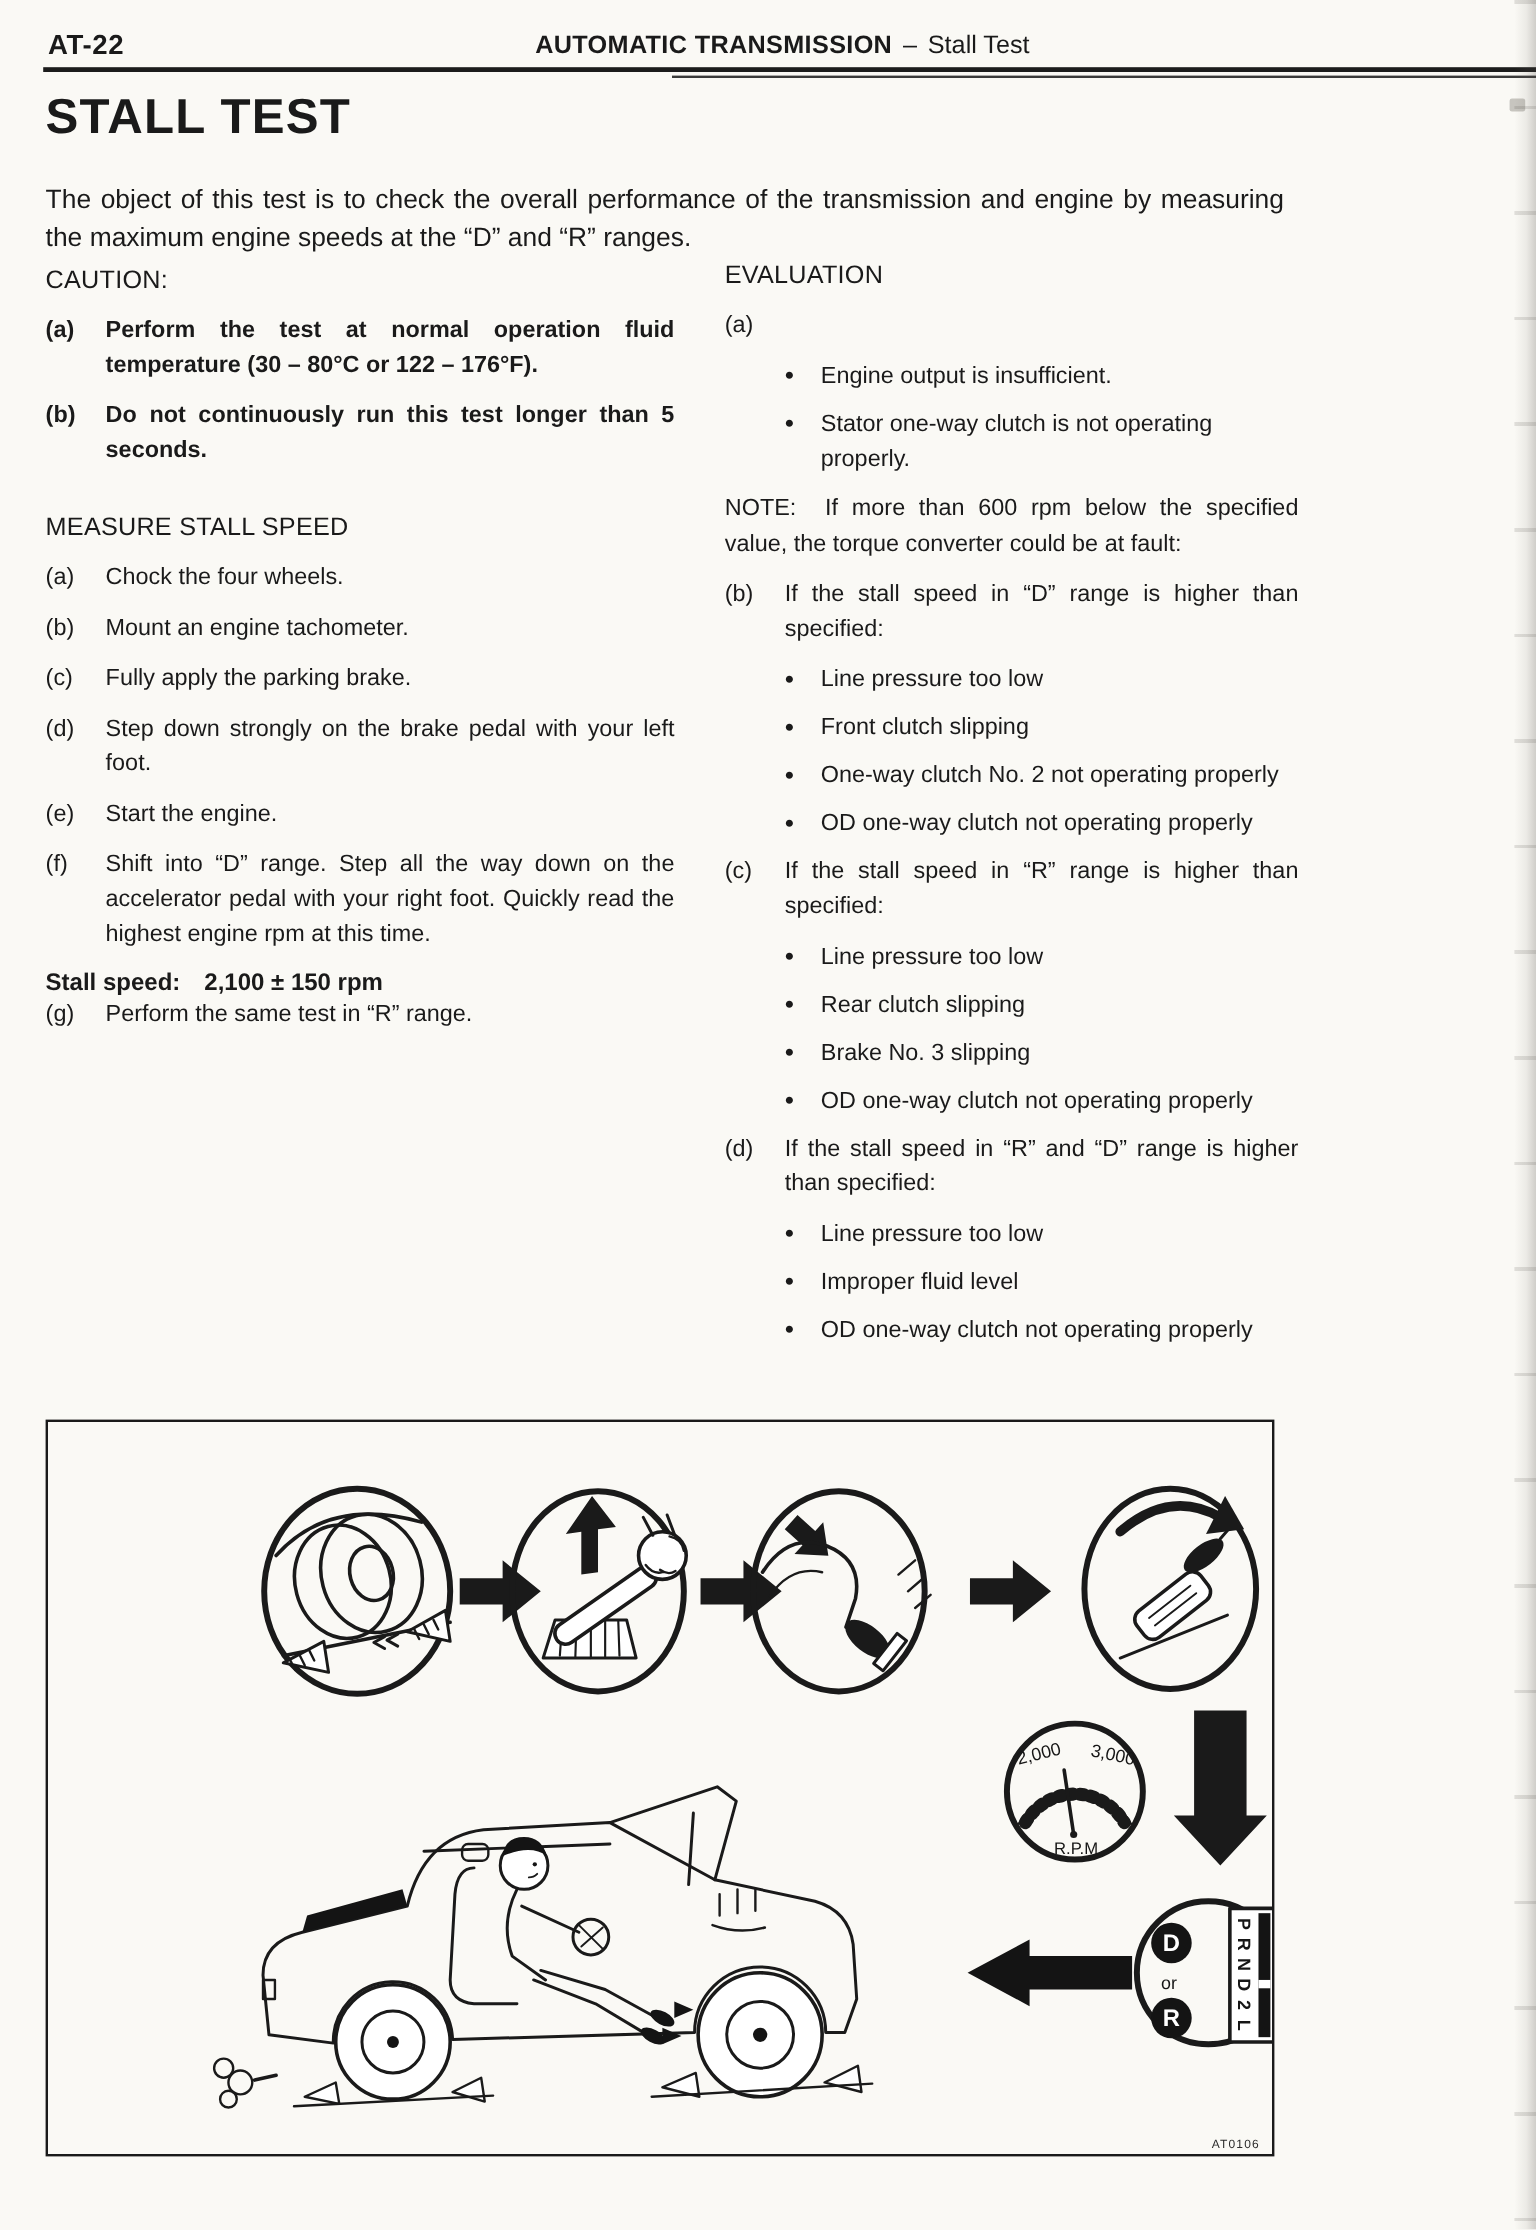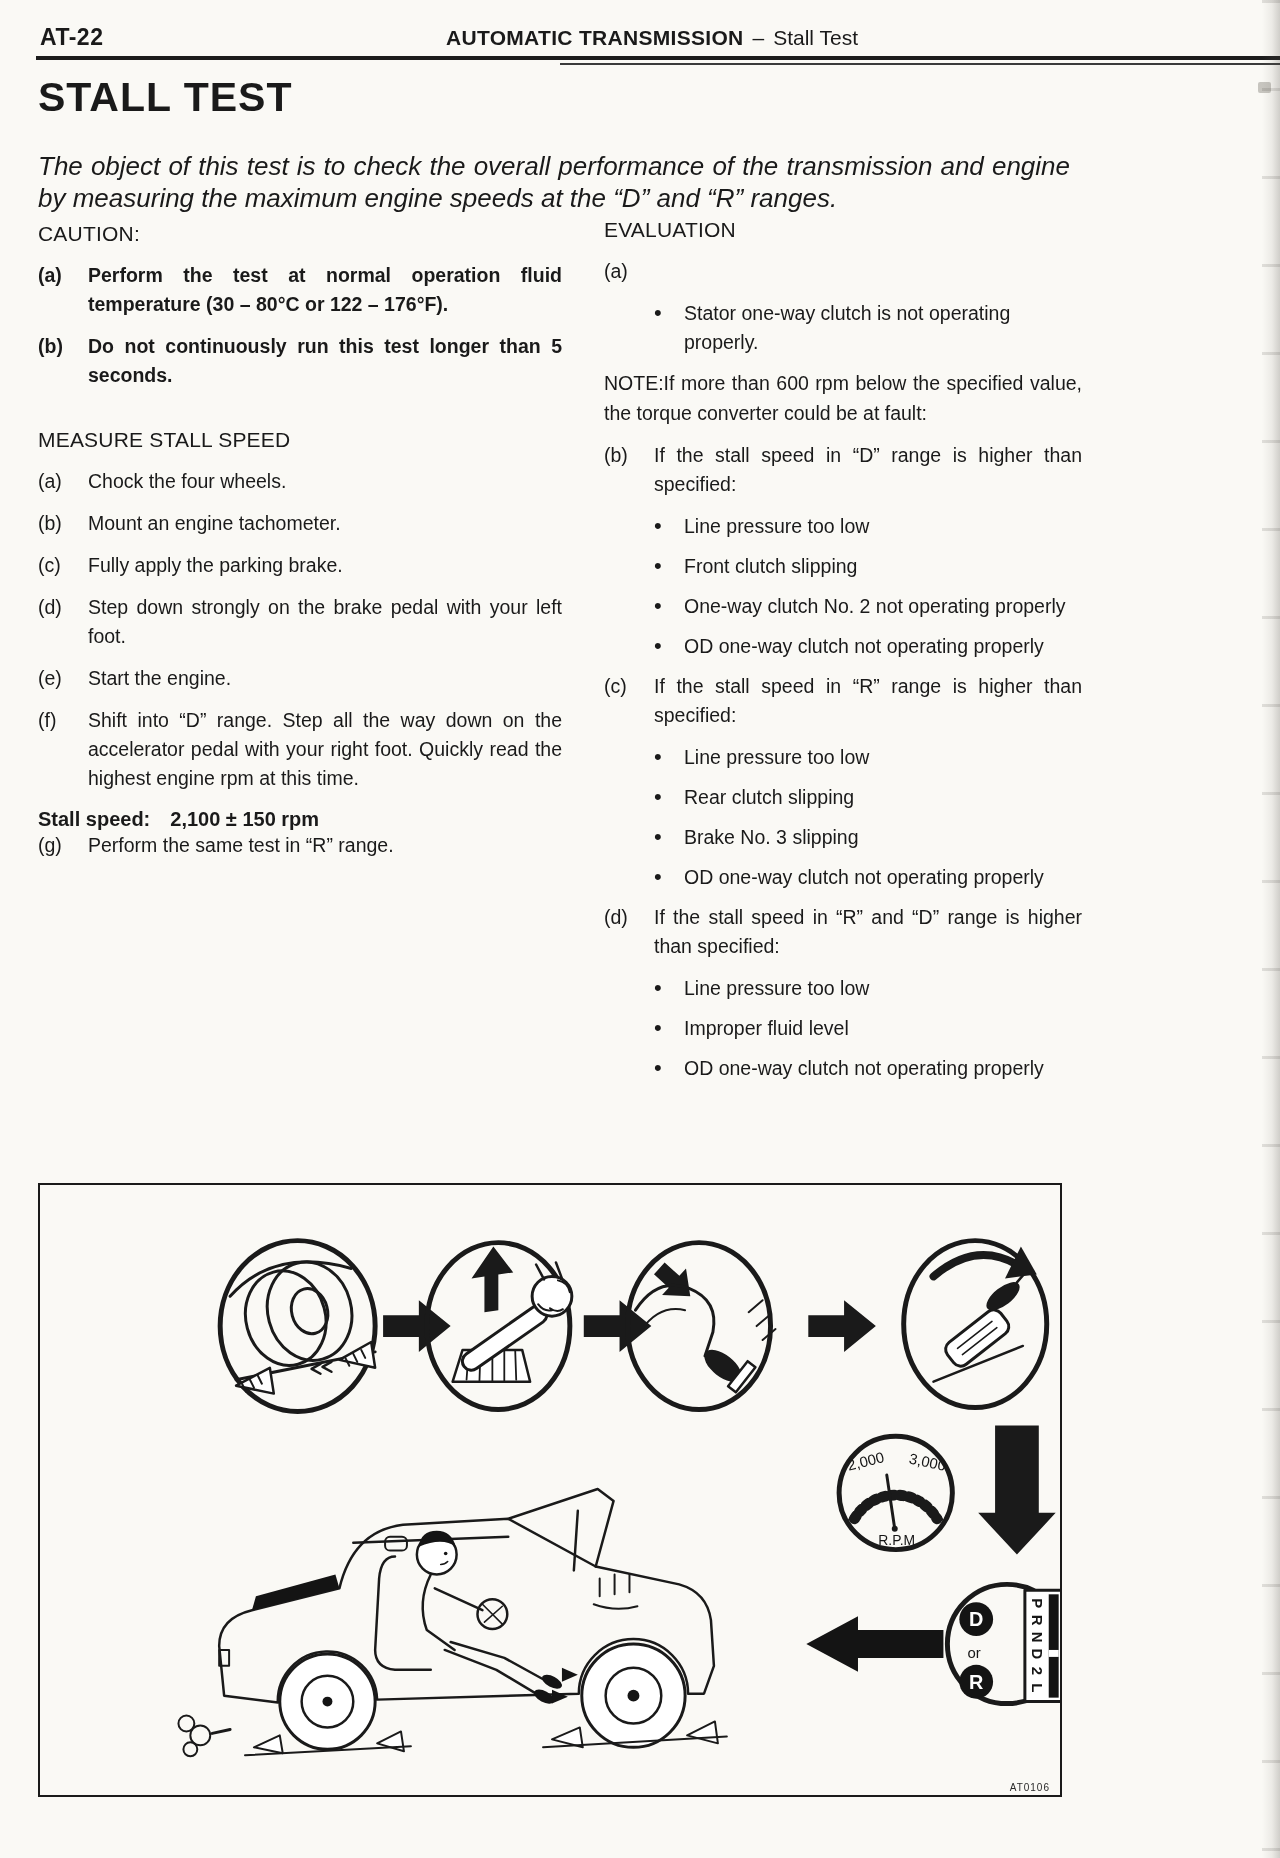--- a/index.html
+++ b/index.html
@@ -11,36 +11,36 @@
     color:#1a1a1a;
     overflow:hidden;
   }
   .pgnum { position:absolute; top:24px; left:40px; font-size:23px; font-weight:bold; letter-spacing:.5px; }
   .htitle { position:absolute; top:26px; left:0; width:100%; text-align:center; font-size:21px;padding-left:24px; }
   .hbold { font-weight:bold; letter-spacing:.3px; }
   .hsep { margin:0 9px; }
   .rule { position:absolute; top:56px; left:36px; right:0; height:4px; background:#1c1c1c; }
   .rule-thin { position:absolute; top:63px; left:560px; right:0; height:2px; background:#3a3a3a; }
   h1.title { position:absolute; top:74px; left:38px; font-size:41px; letter-spacing:1px; font-weight:bold; }
-  .intro { position:absolute; top:150px; left:38px; width:1032px; font-size:26px; line-height:32px; text-align:justify;font-style:italic; }
+  .intro { position:absolute; top:150px; left:38px; width:1032px; font-size:22px; line-height:32px; text-align:justify; }
   .col { position:absolute; font-size:19.5px; }
   .col-left  { top:222px; left:38px;  width:524px; }
   .col-right { top:218px; left:604px; width:478px; }
   h2.sec { font-size:21px; font-weight:normal; margin:0 0 15px; letter-spacing:.2px; }
   h2.mt { margin-top:38px; }
   .step { display:flex; margin-bottom:13px; line-height:29px; }
   .step .lbl { flex:0 0 50px; }
   .step .txt { flex:1; text-align:justify; }
   .bold .lbl, .bold .txt { font-weight:bold; }
   .stall { font-weight:bold; font-size:20px; margin:15px 0 0; }
   .stall .val { margin-left:20px; }
   .bullet { display:flex; margin:11px 0 11px 50px; line-height:29px; }
   .bullet::before { content:"•"; flex:0 0 30px; font-size:22px; line-height:28px; }
   .note { line-height:30px; margin:3px 0 13px; text-align:justify; }
-  .note .nlbl { }
+  .note .nlbl { margin-right:24px; }
   .figure-box { position:absolute; top:1183px; left:38px; width:1024px; height:614px; border:2px solid #1a1a1a; }
   .figure-box svg { position:absolute; left:0; top:0; width:100%; height:100%; }
   .figcode { position:absolute; right:10px; bottom:2px; font-size:10px; letter-spacing:1px; color:#2a2a2a; }
   .scan-edge { position:absolute; top:0; right:0; width:18px; height:1858px;
     background:linear-gradient(to right, rgba(110,105,98,0) 0%, rgba(110,105,98,.10) 55%, rgba(72,68,62,.24) 100%); }
   .scan-edge::after { content:""; position:absolute; inset:0;
     background:repeating-linear-gradient(to bottom, rgba(62,58,52,.14) 0 3px, transparent 3px 88px); }
   .scan-smudge { position:absolute; top:82px; right:9px; width:13px; height:11px;
     background:rgba(104,100,92,.35); border-radius:2px; }
   svg text { font-family:"Liberation Sans", sans-serif; }
@@ -103,20 +103,23 @@
     <span class="txt">Perform the same test in “R” range.</span>
   </div>
 </section>
 
 <section class="col col-right">
   <h2 class="sec">EVALUATION</h2>
 
   <div class="step">
     <span class="lbl">(a)</span>
   </div>
+  <div class="bullet">
+      <span>Engine output is insufficient.</span>
+    </div>
   <div class="bullet">
       <span>Stator one-way clutch is not operating properly.</span>
     </div>
 
   <p class="note">
     <span class="nlbl">NOTE:</span><span>If more than 600 rpm below the specified value, the torque converter could be at fault:</span>
   </p>
 
   <div class="step">
     <span class="lbl">(b)</span>

